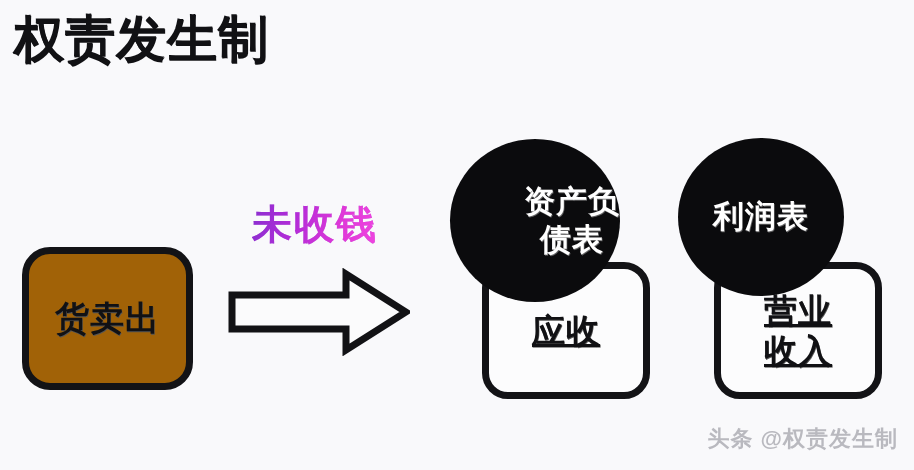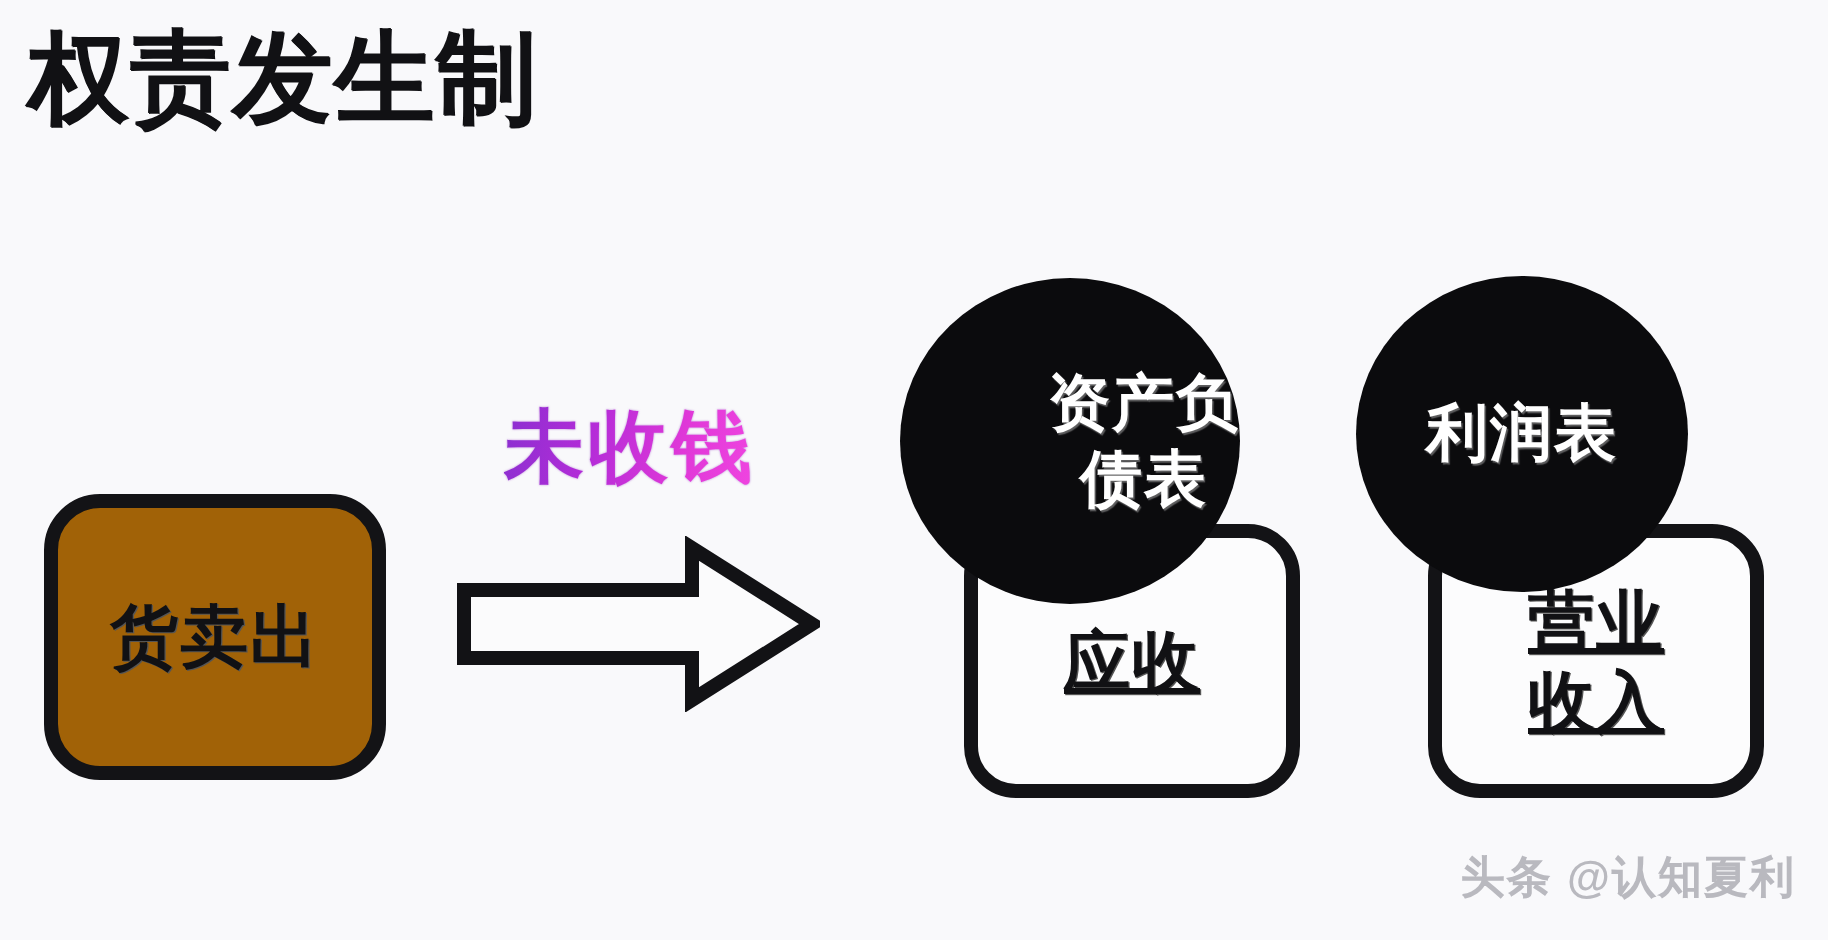--- a/index.html
+++ b/index.html
@@ -188,15 +188,15 @@
         <div>收入</div>
       </div>
     </div>
     <div class="stmt-bubble">
       <div class="bubbletext">
         <div>利润表</div>
       </div>
     </div>
   </div>
 
-  <div id="watermark">头条 @认知夏利</div>
+  <div id="watermark">头条 @权责发生制</div>
 
 </div>
 
 </body></html>

